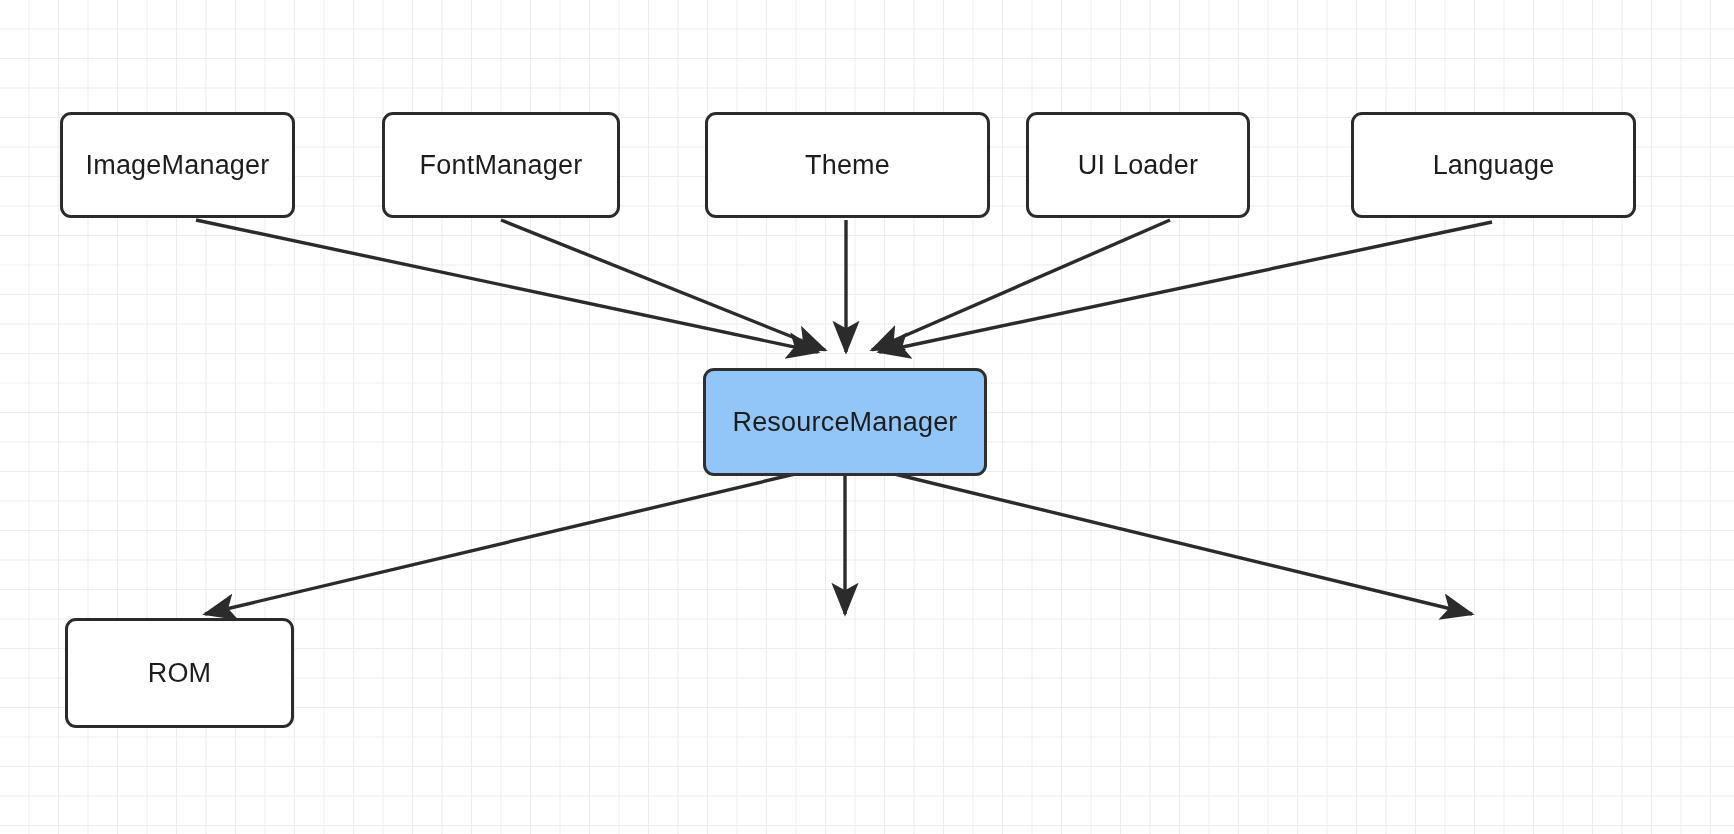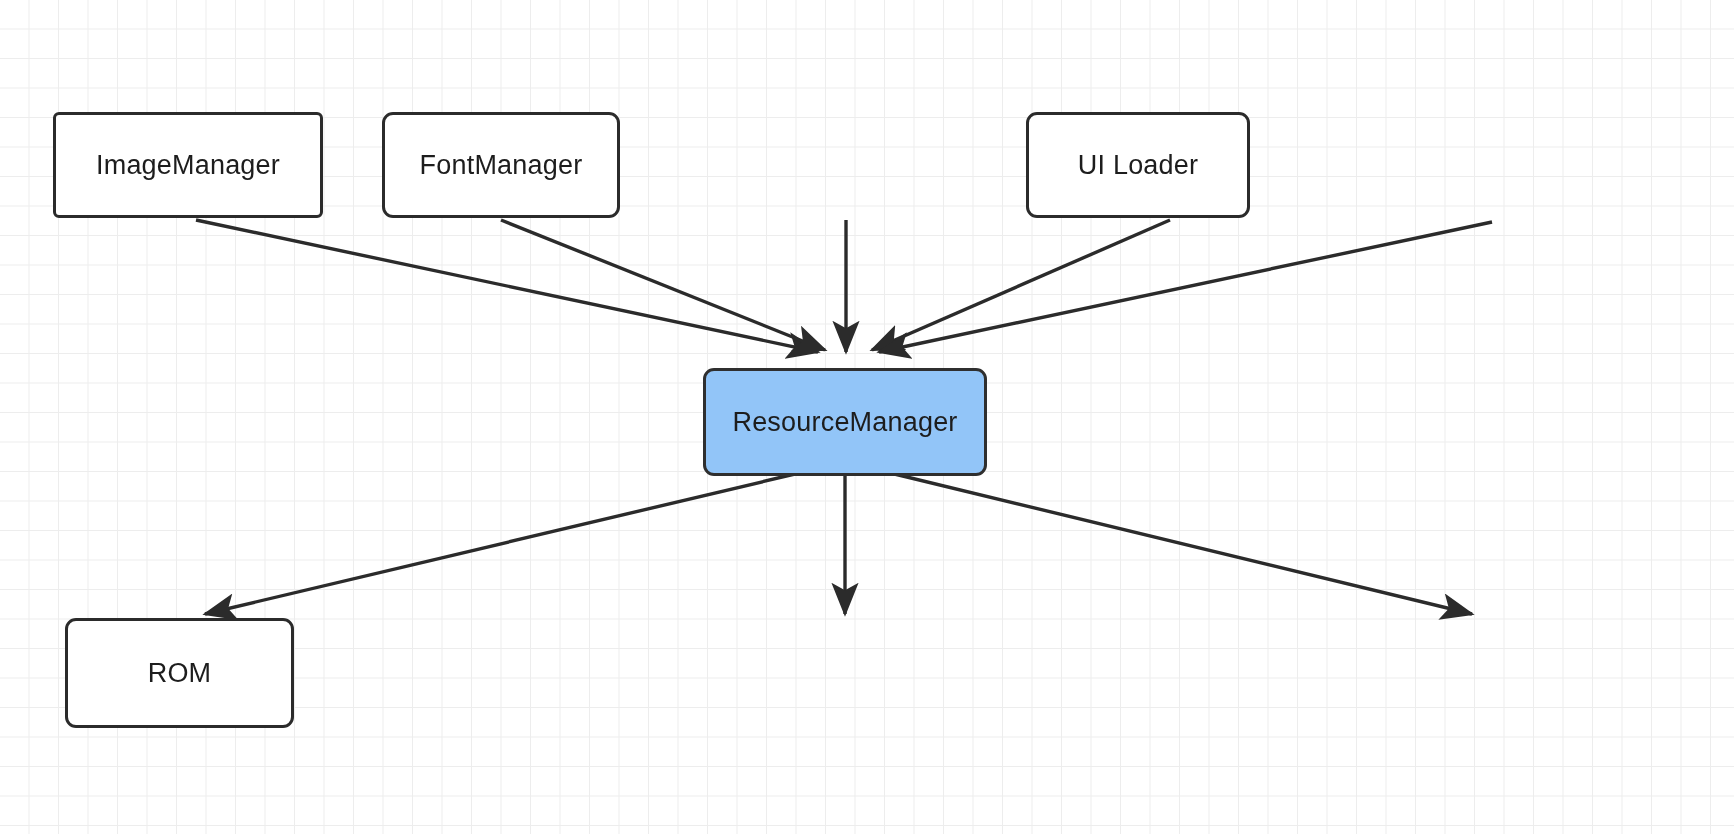--- a/index.html
+++ b/index.html
@@ -73,33 +73,39 @@
       <line x1="1492" y1="222" x2="879" y2="352"></line>
     </g>
 
     <g stroke="#2b2b2b" stroke-width="3.4" fill="none" marker-end="url(#arrowhead)">
       <line x1="812" y1="470" x2="205" y2="614"></line>
       <line x1="845" y1="470" x2="845" y2="614"></line>
       <line x1="878" y1="470" x2="1472" y2="614"></line>
     </g>
   </svg>
 
-  <div class="node" style="left:53px; top:112px; width:270px; height:106px;border-radius:6px;">
+  <div class="node" style="left:60px; top:112px; width:235px; height:106px;">
     <span class="label">ImageManager</span>
   </div>
 
   <div class="node" style="left:382px; top:112px; width:238px; height:106px;">
     <span class="label">FontManager</span>
   </div>
 
+  <div class="node" style="left:705px; top:112px; width:285px; height:106px;">
+    <span class="label">Theme</span>
+  </div>
 
   <div class="node" style="left:1026px; top:112px; width:224px; height:106px;align-items:center;">
     <span class="label">UI Loader</span>
   </div>
 
+  <div class="node" style="left:1351px; top:112px; width:285px; height:106px;">
+    <span class="label">Language</span>
+  </div>
 
   <div class="node accent" style="left:703px; top:360px; width:284px; height:108px;">
     <span class="label">ResourceManager</span>
   </div>
 
   <div class="node" style="left:65px; top:618px; width:229px; height:110px;">
     <span class="label">ROM</span>
   </div>
 
 

